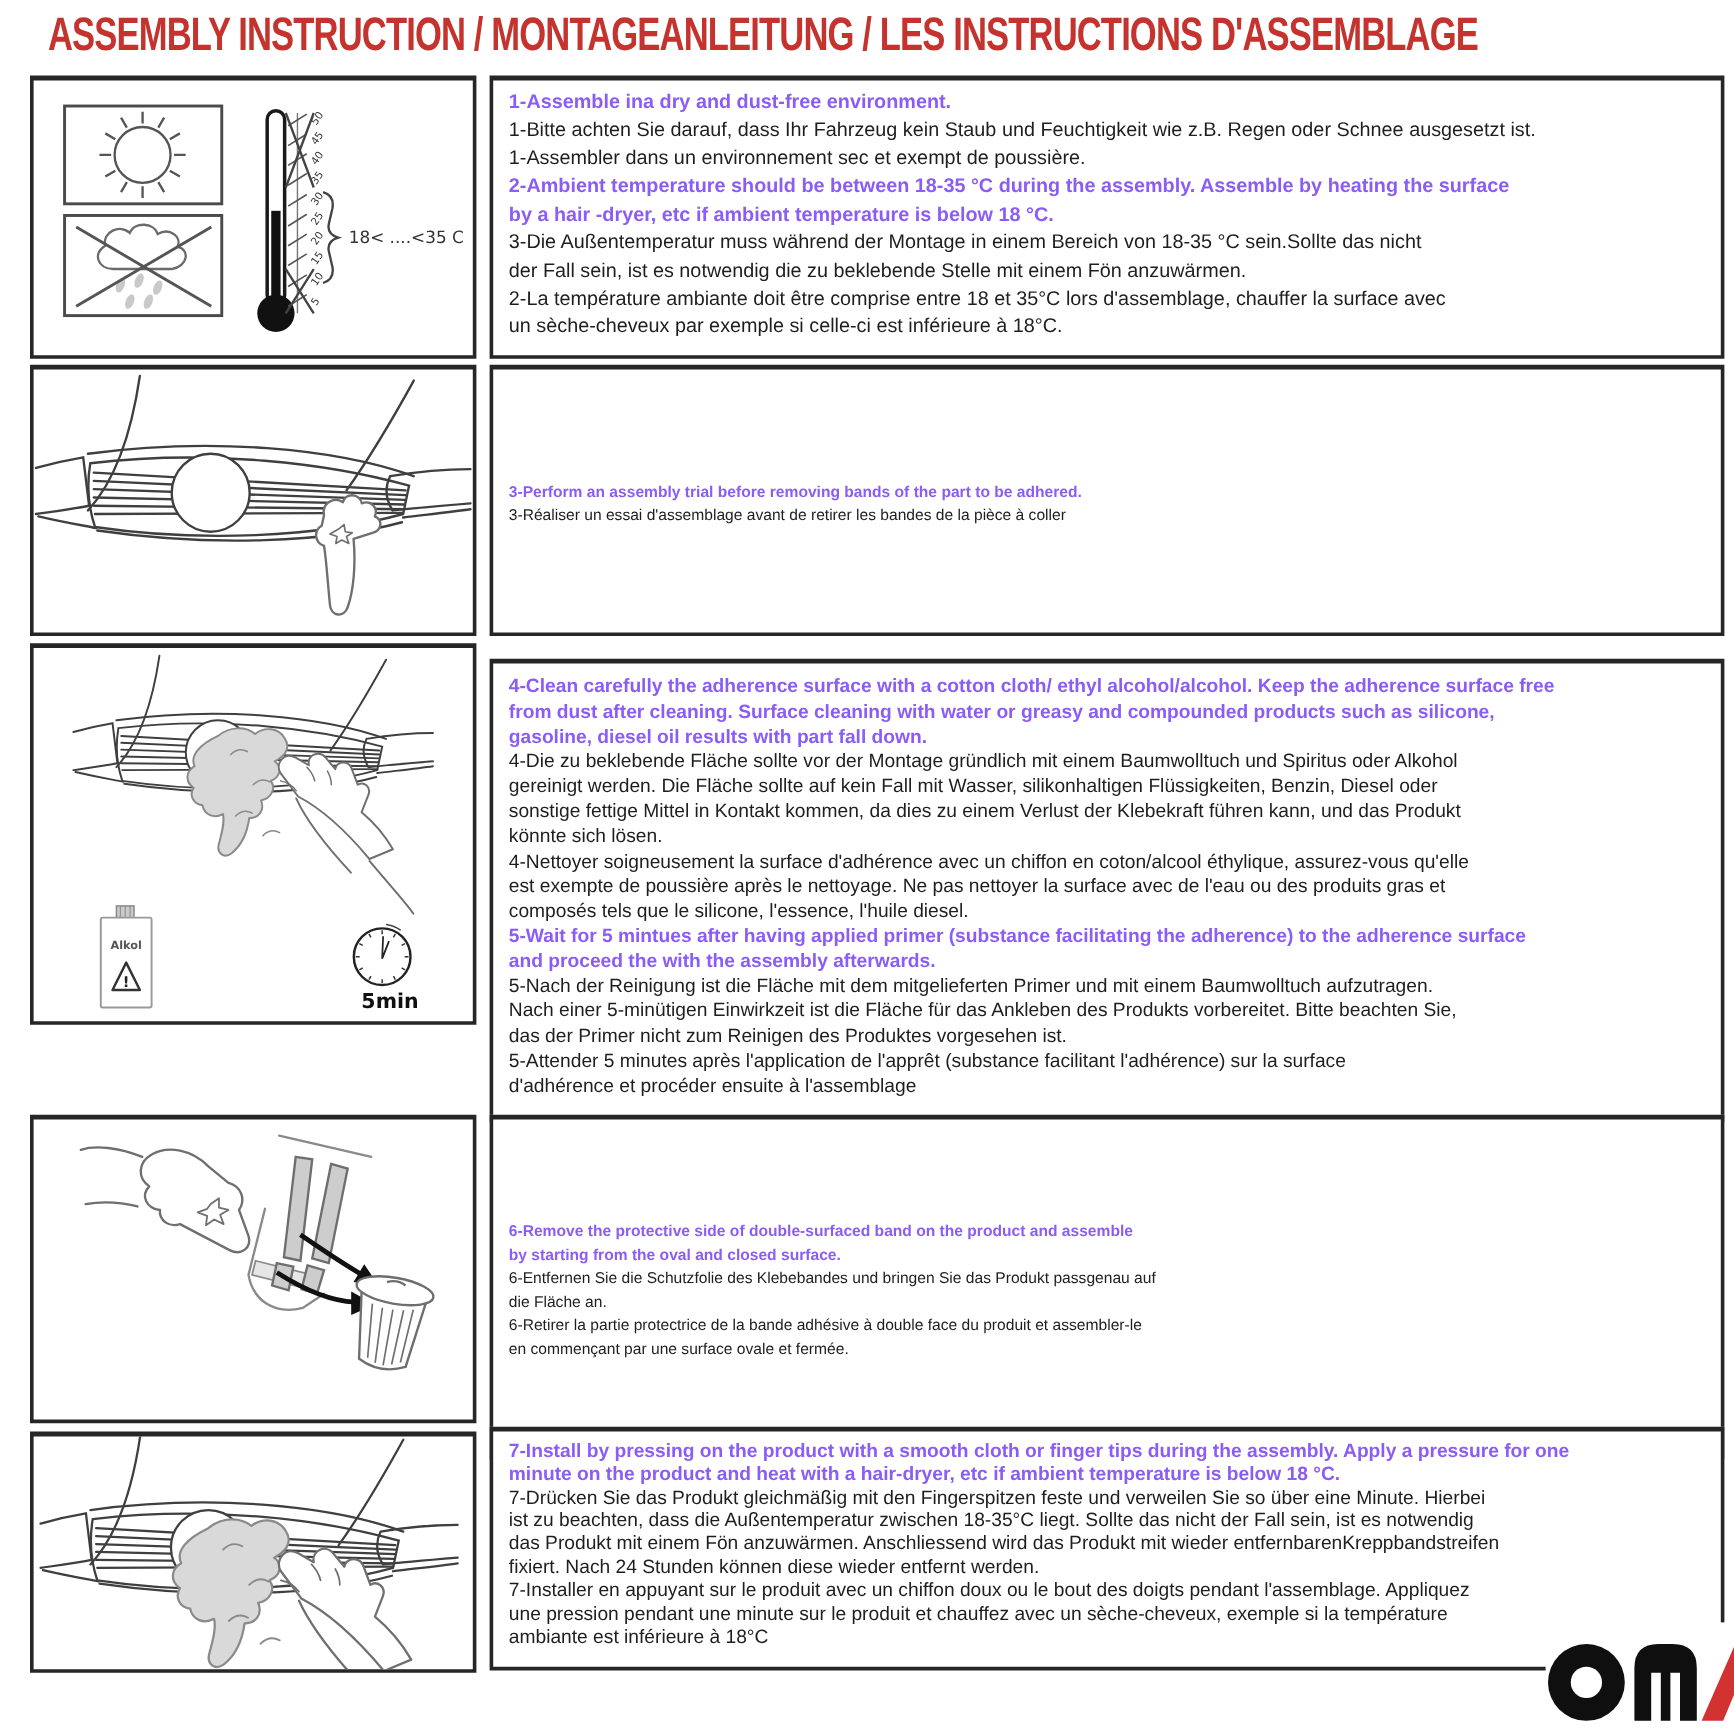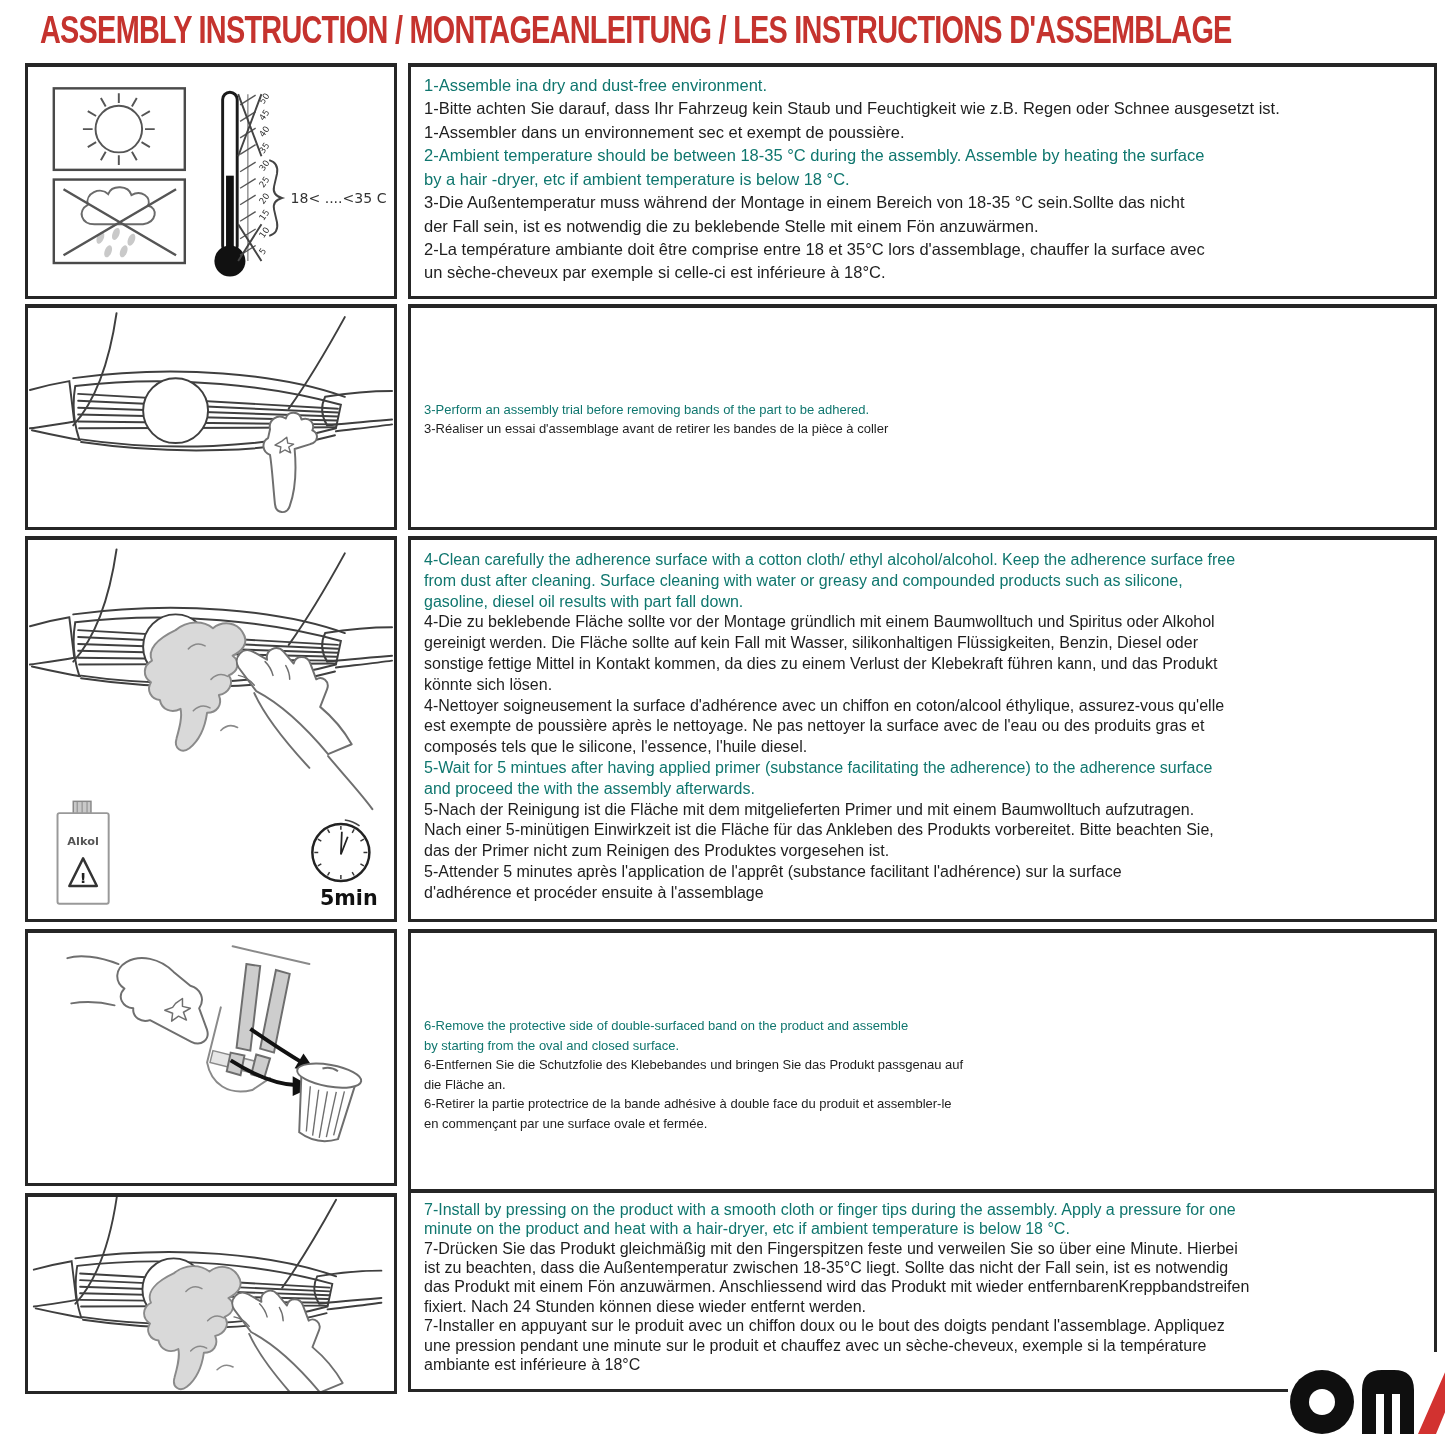--- a/index.html
+++ b/index.html
@@ -6,23 +6,23 @@
   #page{position:relative;width:1445px;height:1445px;background:#fff;overflow:hidden;
         font-family:"Liberation Sans","DejaVu Sans",sans-serif;color:#1e1e1e;}
   .title{position:absolute;left:40px;top:8px;font-size:39px;font-weight:bold;
          color:#c5332e;white-space:nowrap;letter-spacing:-1px;
          transform:scaleX(0.74);transform-origin:0 50%;}
   .ibox{position:absolute;left:25px;width:372px;border:3px solid #262626;border-top-width:4px;
         background:#fff;box-sizing:border-box;}
   .tbox{position:absolute;left:408px;width:1029px;border:3px solid #262626;border-top-width:4px;
         background:#fff;box-sizing:border-box;padding:7px 14px 4px 13px;}
   .tbox p{margin:0;white-space:pre-line;}
-  .tbox p.b{font-weight:normal;color:#0f766e;}
+  .tbox p.b{font-weight:bold;color:#8b5cf6;}
   .t-sm{font-size:16.5px;line-height:1.42;}
-  .t-md{font-size:16px;line-height:1.3;}
+  .t-md{font-size:16px;line-height:1.3;margin-top:13px;}
   .t-lg{font-size:13px;line-height:1.5;display:flex;flex-direction:column;justify-content:center;}
   .t-xs{font-size:16px;line-height:1.21;}
   .gap{margin-top:16px;}
   .gap2{margin-top:14px;}
   .ibox svg{display:block;width:100%;height:100%;}
   svg text{font-family:"DejaVu Sans","Liberation Sans",sans-serif;}
   .logo{position:absolute;left:1288px;top:1352px;width:158px;height:94px;background:#fff;z-index:5;}
 </style>
 </head>
 <body>
@@ -144,21 +144,21 @@
         <use href="#car-base"></use>
         <use href="#point-hand"></use>
       </g>
     </svg>
   </div>
   <div class="tbox t-lg" style="top:304px;height:226px">
     <p class="b">3-Perform an assembly trial before removing bands of the part to be adhered.</p>
     <p>3-Réaliser un essai d'assemblage avant de retirer les bandes de la pièce à coller</p>
   </div>
 
-  <div class="ibox" style="top:536px;height:386px">
+  <div class="ibox" style="top:536px;height:318px">
     <svg viewBox="0 0 372 382">
       <g transform="translate(0,6)">
         <use href="#car-base"></use>
         <use href="#cloth-hand"></use>
       </g>
       <g transform="translate(30,250)">
         <rect x="16" y="14" width="18" height="13" fill="#c9c9c9" stroke="#888" stroke-width="1.5"></rect>
         <path d="M20,14 L20,27 M25,14 L25,27 M30,14 L30,27" stroke="#888" stroke-width="1"></path>
         <rect x="0" y="26" width="52" height="92" rx="2" fill="#fff" stroke="#999" stroke-width="2"></rect>
         <text x="26" y="58" font-size="11.5" font-weight="bold" fill="#555" text-anchor="middle">Alkol</text>

